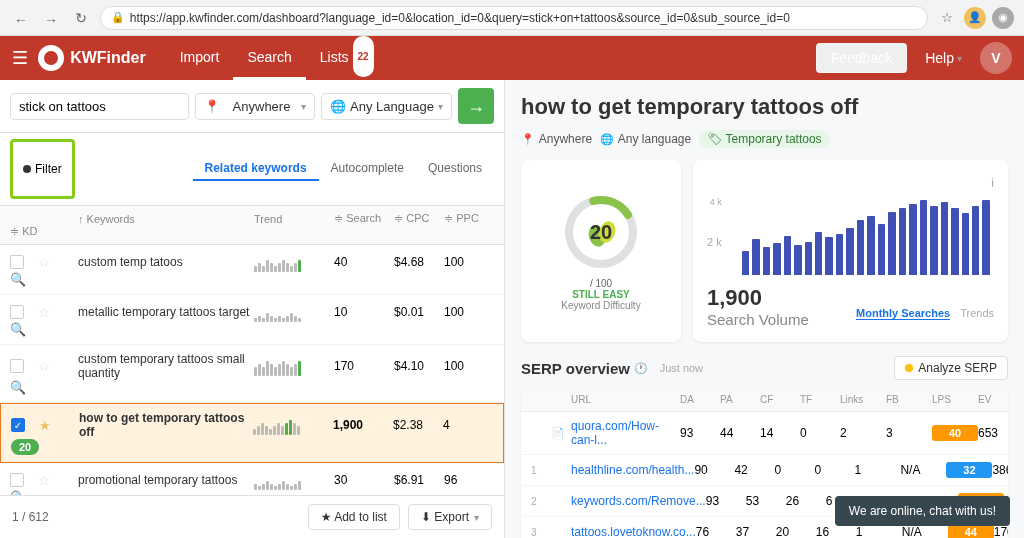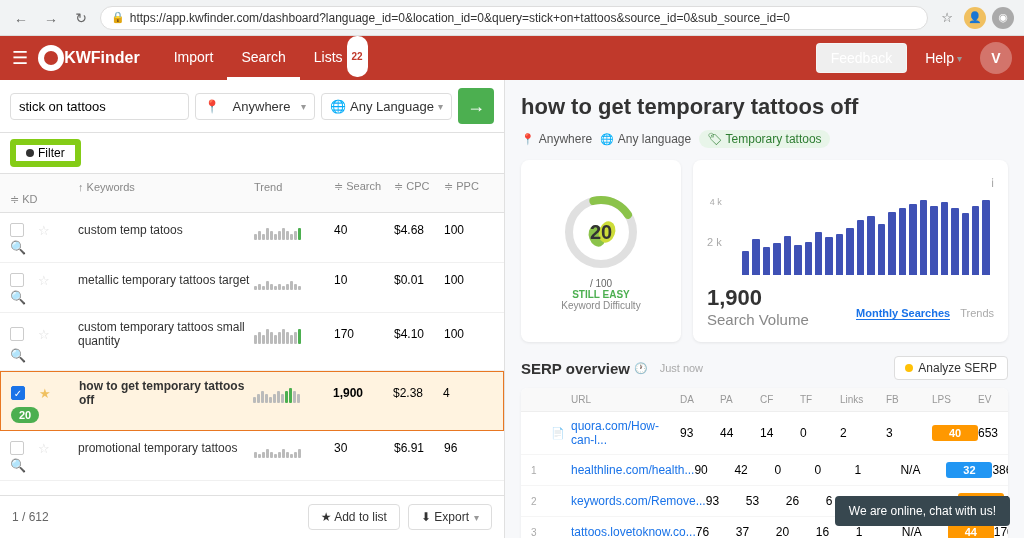--- a/index.html
+++ b/index.html
@@ -58,21 +58,21 @@
     
     .app-nav {
       background: #c0392b;
       height: 44px;
       display: flex;
       align-items: center;
       padding: 0 12px;
     }
     .nav-hamburger { color: white; font-size: 18px; cursor: pointer; margin-right: 10px; }
     .nav-logo {
-      display: flex; align-items: center; 
+      display: flex; align-items: center; gap: 6px;
       margin-right: 20px;
     }
     .nav-logo-icon {
       width: 26px; height: 26px; background: white; border-radius: 50%;
       display: flex; align-items: center; justify-content: center;
     }
     .nav-logo-inner { width: 14px; height: 14px; background: #c0392b; border-radius: 50%; }
     .nav-logo-text { color: white; font-weight: 700; font-size: 16px; }
     .nav-items { display: flex; gap: 0; }
     .nav-item {
@@ -167,22 +167,22 @@
       color: white; font-size: 18px;
     }
 
     
     .filter-bar {
       display: flex; align-items: center; justify-content: space-between;
       padding: 6px 10px; border-bottom: 1px solid #e0e0e0;
     }
     .filter-btn {
       display: flex; align-items: center; gap: 4px;
-      border: 6px solid #84cc16; border-radius: 4px;
-      padding: 1px 10px; cursor: pointer; font-size: 12px;
+      border: 3px solid #84cc16; border-radius: 4px;
+      padding: 20px 10px; cursor: pointer; font-size: 12px;
     }
     .filter-dot { width: 8px; height: 8px; background: #333; border-radius: 50%; }
     .tab-group { display: flex; gap: 0; }
     .kw-tab {
       padding: 4px 12px; font-size: 12px; cursor: pointer; color: #666;
     }
     .kw-tab.active { color: #1a73e8; font-weight: 600; border-bottom: 2px solid #1a73e8; }
 
     
     .kw-table { overflow-y: auto; flex: 1; }
@@ -407,20 +407,25 @@
         <span>Any Language</span>
         <span class="chevron">▾</span>
       </div>
       <button class="search-go-btn">→</button>
     </div>
 
     <div class="filter-bar">
       <div class="filter-btn">
         <div class="filter-dot"></div>
         <span>Filter</span>
+      </div>
+      <div class="tab-group">
+        <div class="kw-tab active">Related keywords</div>
+        <div class="kw-tab">Autocomplete</div>
+        <div class="kw-tab">Questions</div>
       </div>
     </div>
 
     <div class="table-header">
       <span></span>
       <span></span>
       <span></span>
       <span>↑ Keywords</span>
       <span>Trend</span>
       <span>≑ Search</span>

